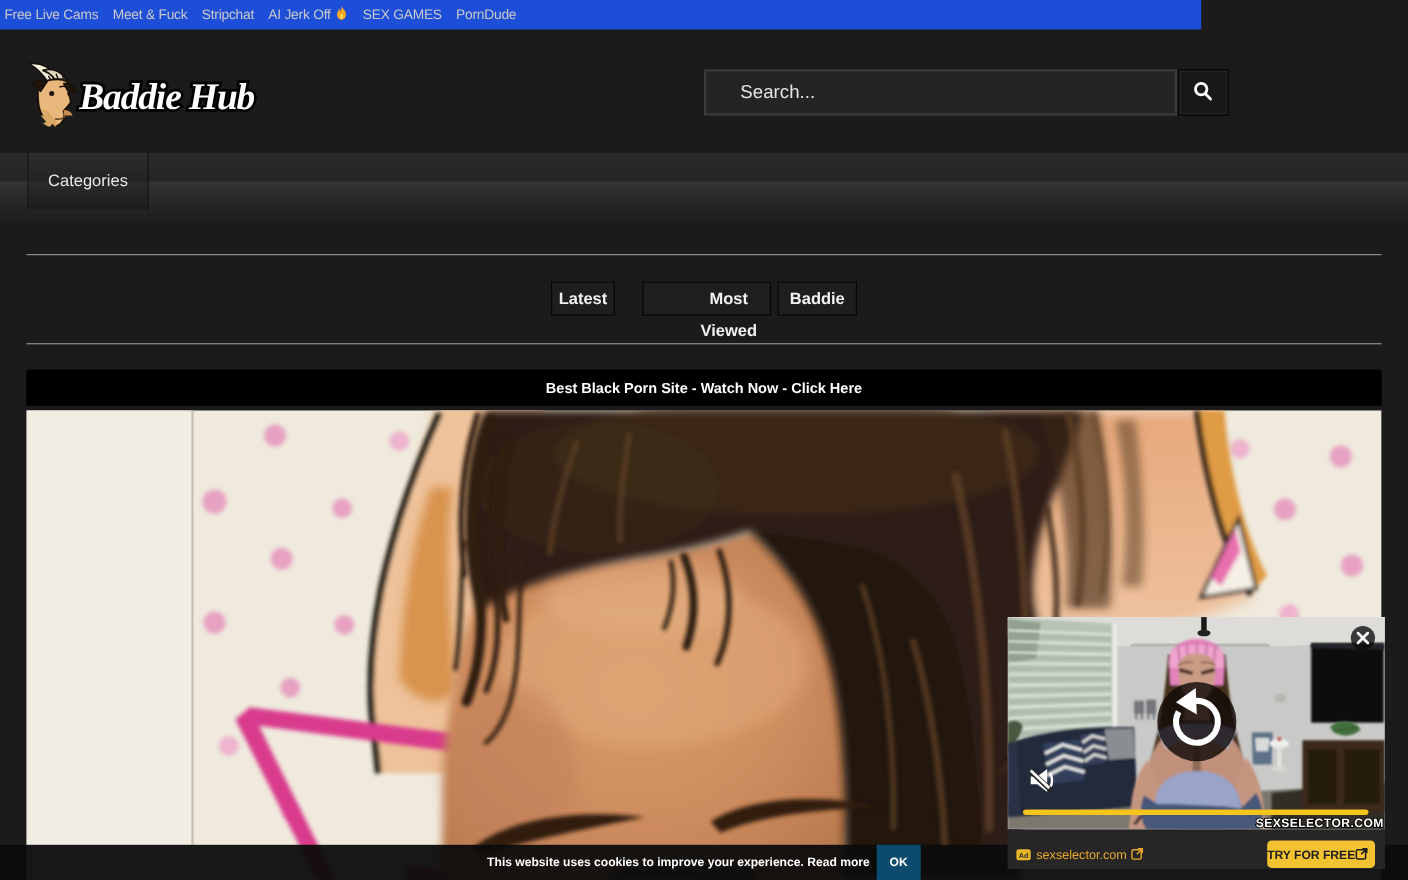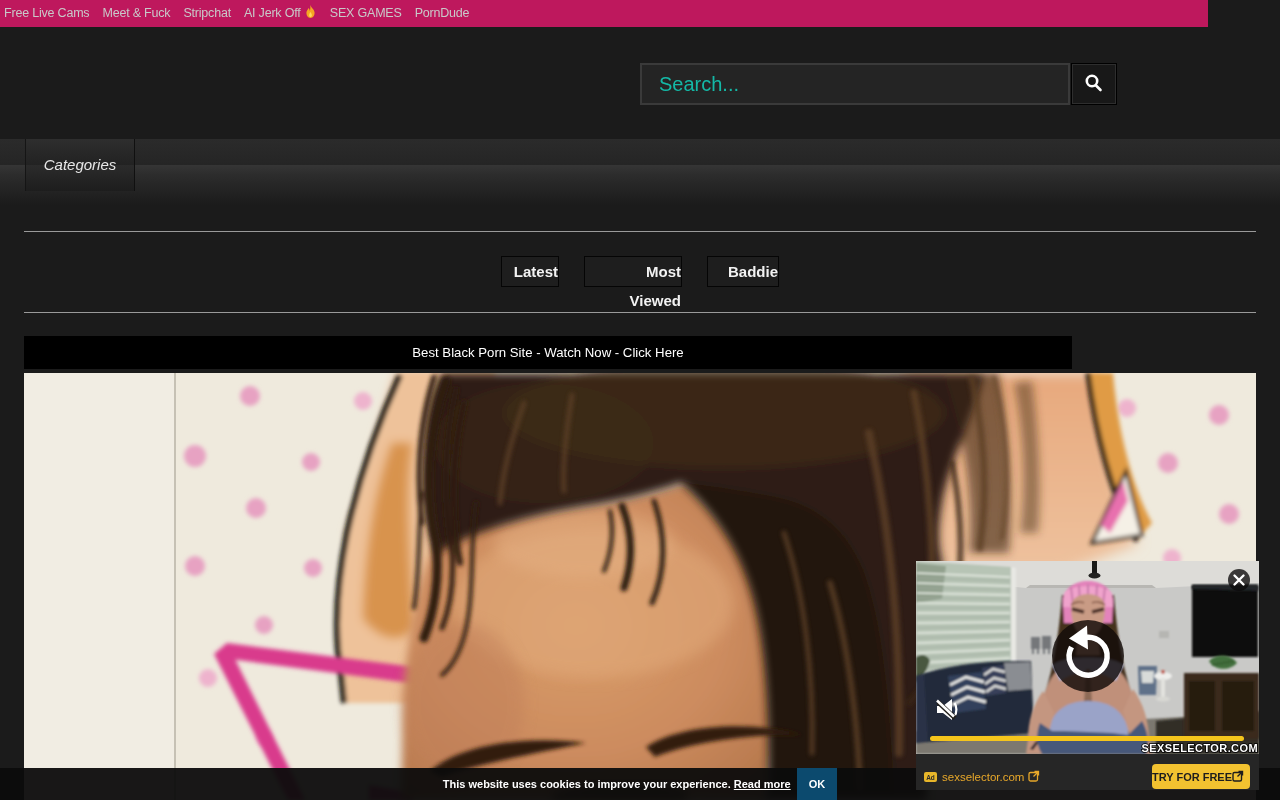--- a/index.html
+++ b/index.html
@@ -1,49 +1,68 @@
 <!DOCTYPE html>
 <html><head>
 <meta charset="utf-8">
 <style>
 * { margin:0; padding:0; box-sizing:border-box; }
 html,body { width:1280px; height:800px; overflow:hidden; background:#1b1b1b; font-family:"Liberation Sans", sans-serif; }
-.topbar { position:absolute; top:0; left:0; width:1208px; height:27px; background:#be185d; color:#c9c9c9; font-size:12.5px; letter-spacing:-0.2px; line-height:27px; }
+.topbar { position:absolute; top:0; left:0; width:1092px; height:27px; background:#1d4ed8; color:#c9c9c9; font-size:12.5px; letter-spacing:-0.2px; line-height:27px; }
 .topbar span { margin-left:4px; margin-right:9px; }
 .flame { display:inline-block; vertical-align:-2px; }
 header { position:absolute; top:27px; left:0; width:1280px; height:112px; background:#1b1b1b; }
 .logo { position:absolute; left:24px; top:28px; }
 .searchwrap { position:absolute; left:640px; top:36px; width:430px; height:42px; background:#242424; border:2px solid #3a3a3a; }
-.searchtext { color:#14b8a6; font-size:20px; line-height:38px; padding-left:17px; }
+.searchtext { color:#e5e5e5; font-size:17px; line-height:38px; padding-left:31px; }
 .searchbtn { position:absolute; left:1072px; top:37px; width:44px; height:40px; background:#181818; border:1px solid #2e2e2e; outline:1px solid #000; }
 nav { position:absolute; top:139px; left:0; width:1280px; height:66px; background:linear-gradient(#2b2b2b 0%, #252525 39%, #353535 40%, #2c2c2c 55%, #1b1b1b 100%); }
-.cat { position:absolute; left:25px; top:0; width:110px; height:52px; background:linear-gradient(#2e2e2e, #222222 50%, #2b2b2b 51%, #1d1d1d); border-left:1px solid #151515; border-right:1px solid #101010; color:#e8e8e8; font-size:15px; text-align:center; line-height:52px;font-style:italic; }
+.cat { position:absolute; left:25px; top:0; width:110px; height:52px; background:linear-gradient(#2e2e2e, #222222 50%, #2b2b2b 51%, #1d1d1d); border-left:1px solid #151515; border-right:1px solid #101010; color:#e8e8e8; font-size:15px; text-align:center; line-height:52px; }
 .hr1 { position:absolute; top:231px; left:24px; width:1232px; height:1px; background:#9a9a9a; }
 .hr2 { position:absolute; top:312px; left:24px; width:1232px; height:1px; background:#9a9a9a; }
-.btn { position:absolute; top:256px; height:31px; background:#1e1e1e; border:1px solid #050505; color:#f2f2f2; font-weight:bold; font-size:15px; text-align:right; line-height:29px; }
+.btn { position:absolute; top:256px; height:31px; background:#1e1e1e; border:1px solid #050505; color:#f2f2f2; font-weight:bold; font-size:15px; text-align:center; line-height:29px; }
 .btn.latest { left:501px; width:58px; }
-.btn.most { left:584px; width:98px;padding-left:40px; }
+.btn.most { left:584px; width:117px;padding-left:40px; }
 .btn.random { left:707px; width:72px; }
-.banner { position:absolute; top:336px; left:24px; width:1048px; height:33px; background:#000; color:#fff; font-weight:normal; font-size:13.2px; text-align:center; line-height:33px; }
+.banner { position:absolute; top:336px; left:24px; width:1232px; height:33px; background:#000; color:#fff; font-weight:bold; font-size:13.2px; text-align:center; line-height:33px; }
 .mainimg { position:absolute; top:373px; left:24px; width:1232px; height:427px; }
 .cookie { position:absolute; top:768px; left:0; width:1280px; height:32px; background:rgba(12,12,12,0.95); color:#fff; font-size:11px; font-weight:bold; line-height:32px; text-align:center; }
-.cookie .rm { text-decoration:underline; }
+.cookie .rm { }
 .cookie .ok { display:inline-block; background:#0c4a6e; padding:0 12px; margin-left:6px; }
 .ad { position:absolute; left:916px; top:561px; width:376px; height:229px; }
 .adfoot { position:absolute; left:0; top:193px; width:343px; height:36px; background:#262626; }
 </style>
 </head>
 <body>
 <div class="topbar">
  <span>Free Live Cams</span><span>Meet &amp; Fuck</span><span>Stripchat</span><span>AI Jerk Off <svg class="flame" width="13" height="14" viewBox="0 0 13 14">
         <path d="M6.5 0 C7 3 10 4 10.5 7 C11 10 9 13 6.5 13 C4 13 2 10 2.5 7 C2.8 5.5 4 4.5 4.5 3 C5.5 4 5.8 5 5.7 6 C6.5 4.5 6.3 2 6.5 0Z" fill="#f5a623"></path>
         <path d="M6.5 7 C7.5 8.5 8 9.5 7.8 11 C7.5 12.3 5.5 12.3 5.2 11 C5 9.5 5.5 8.5 6.5 7Z" fill="#ffd95e"></path>
       </svg></span><span>SEX GAMES</span><span>PornDude</span>
 </div>
 <header>
+<div class="logo">
+<svg width="270" height="60" viewBox="0 0 270 60">
+
+  <g stroke-linejoin="round">
+    <path d="M2 3 C13 1 24 7 28 17 L21 22 C15 12 8 6 2 3 Z" fill="#f4edda" stroke="#15100a" stroke-width="1.6"></path>
+    <path d="M15 9 C25 6 34 11 37 20 L29 24 C26 15 21 11 15 9 Z" fill="#e2d8c0" stroke="#15100a" stroke-width="1.6"></path>
+    <path d="M20 14 L24 21 M27 12 L30 20 M33 14 L34 21" stroke="#15100a" stroke-width="1.2" fill="none"></path>
+    <path d="M11 23 C17 17 30 15 37 19 L43 24 L45 28 L38 30 C40 33 41 36 40 39 L34 46 C36 52 33 58 27 60 C20 59 13 51 11 41 C10 33 10 27 11 23 Z" fill="#e9b87c" stroke="#1a1208" stroke-width="2"></path>
+    <path d="M5 21 C9 18 15 17 19 19 L13 28 Z" fill="#20150a" stroke="#1a1208" stroke-width="1.5"></path>
+    <path d="M45 27 C42 22 38 20 34 21 L39 30 Z" fill="#20150a" stroke="#1a1208" stroke-width="1.5"></path>
+    <circle cx="23" cy="30" r="2.3" fill="#1d1208"></circle>
+    <path d="M30 24 C33 23 36 23 38 25" stroke="#1a1208" stroke-width="1.4" fill="none"></path>
+    <path d="M34 45 C38 45 41 47 42 50 L34 50 Z" fill="#c98d4e"></path>
+    <path d="M36 50 C33 53 29 54 26 53" stroke="#6b4a28" stroke-width="1.4" fill="none"></path>
+    <path d="M14 44 L17 50 L13 50 L18 56 L15 57 L21 61 L24 57 L26 61 L28 56 L24 52 L20 46 Z" fill="#d9a766"></path>
+  </g>
+  <text x="48" y="44" font-family="Liberation Serif" font-style="italic" font-weight="bold" font-size="34" fill="#ffffff" stroke="#000" stroke-width="5" paint-order="stroke" letter-spacing="-1">Baddie Hub</text>
+</svg>
+</div>
 <div class="searchwrap">
       <div class="searchtext">Search...</div>
     </div>
 <div class="searchbtn">
 <svg width="42" height="38" viewBox="0 0 42 38">
         <g fill="none" stroke="#fff" stroke-width="2.6">
           <circle cx="19" cy="16" r="5.2"></circle>
           <line x1="23" y1="20.5" x2="27.5" y2="25" stroke-linecap="round"></line>
         </g>
       </svg>

